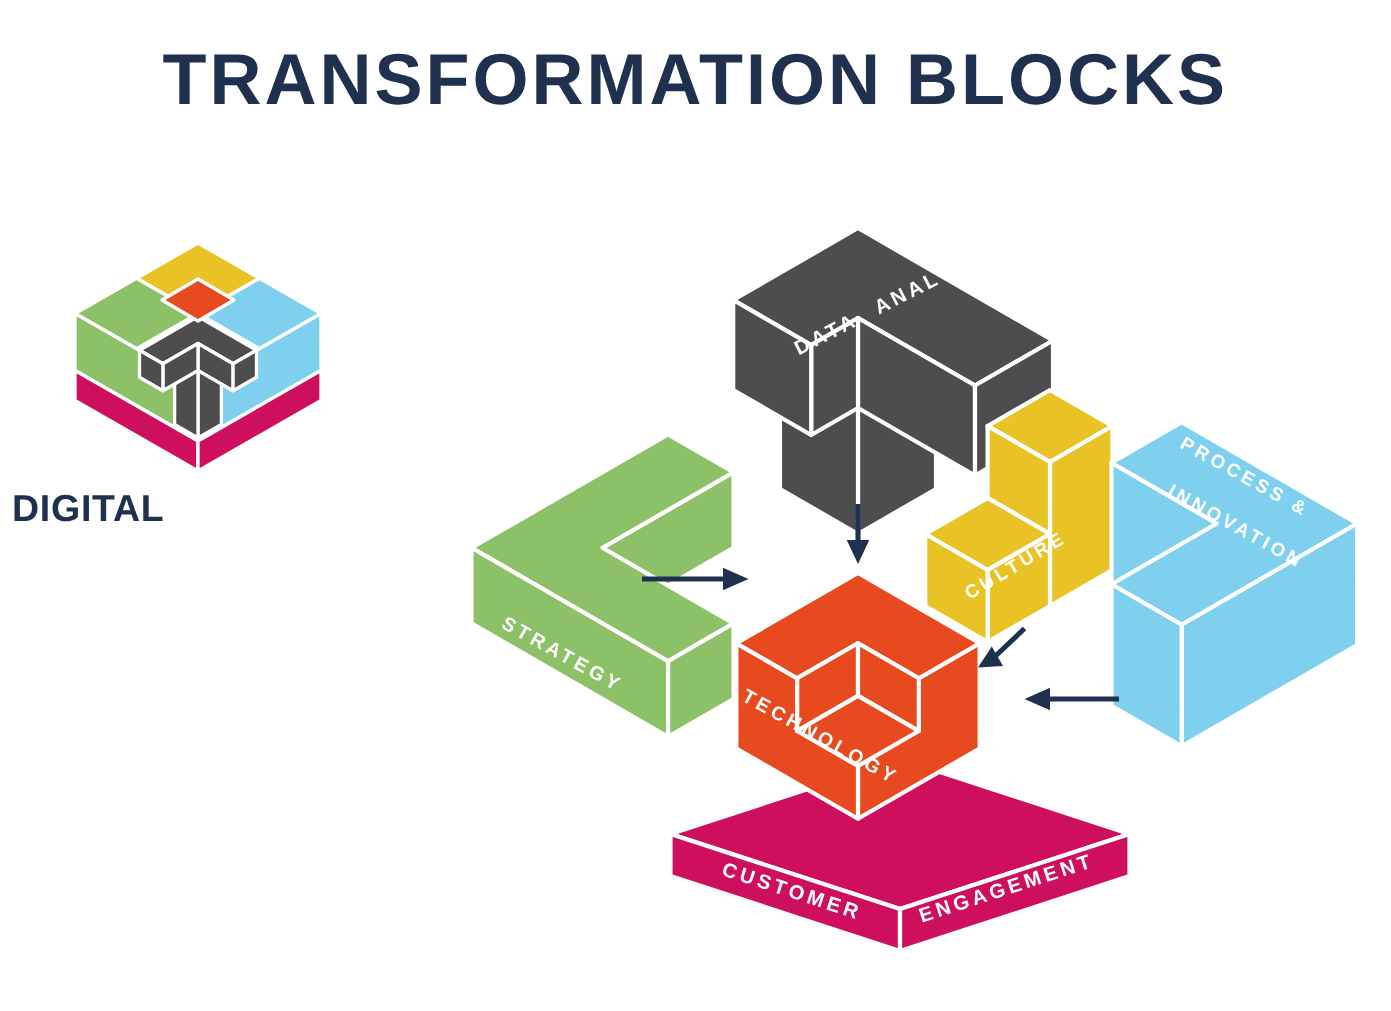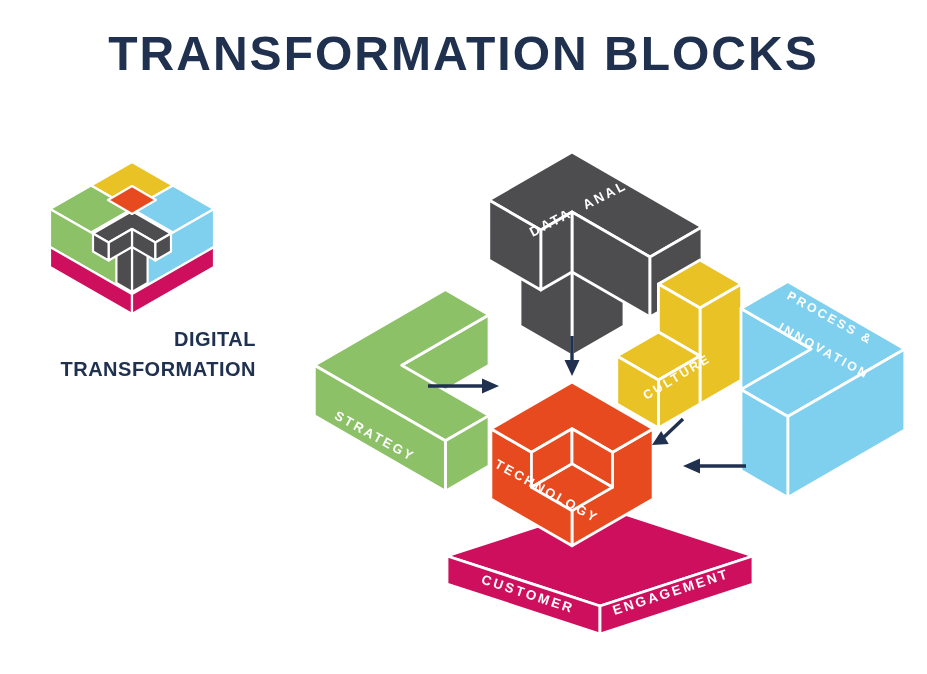--- a/index.html
+++ b/index.html
@@ -8,22 +8,22 @@
     background:#ffffff;
     font-family:"Liberation Sans", sans-serif;
   }
   h1.title {
     position:absolute; top:26px; left:0; width:100%; margin:0;
     text-align:center; font-size:48px; font-weight:bold;
     letter-spacing:2px; color:#20304f;
   }
   .cube-label {
     position:absolute; left:8px; top:324px; width:248px;
-    text-align:right; color:#20304f; font-weight:bold;
-    font-size:20px; line-height:30px; letter-spacing:0.5px;
+    text-align:left; color:#20304f; font-weight:bold;
+    font-size:25px; line-height:30px; letter-spacing:0.5px;
   }
   svg.diagram { position:absolute; top:0; left:0; }
   svg polygon {
     stroke:#ffffff; stroke-width:2.8; stroke-linejoin:round;
     vector-effect:non-scaling-stroke;
   }
   g.cube-icon polygon { stroke-width:2.2; }
   g.arrows polygon { stroke:none; }
   g.arrows line { stroke-width:3.4; }
   text.blk {
@@ -35,21 +35,20 @@
   text.wide { word-spacing:9px; font-size:13.5px; }
   text.lg { font-size:13.5px; }
 </style>
 </head>
 <body>
 
 <h1 class="title">TRANSFORMATION BLOCKS</h1>
 
 <div class="cube-label">
   <div>DIGITAL</div>
-  <div>TRANSFORMATION</div>
 </div>
 
 <svg class="diagram" width="927" height="674" viewBox="0 0 927 674" xmlns="http://www.w3.org/2000/svg">
 
   <g class="cube-icon">
     <g fill="#e9c325">
       <polygon points="132,162 173,185.5 132,209 91,185.5"></polygon>
       <polygon points="132,209 173,232.5 132,256 91,232.5"></polygon>
     </g>
     <g fill="#8cc168">

